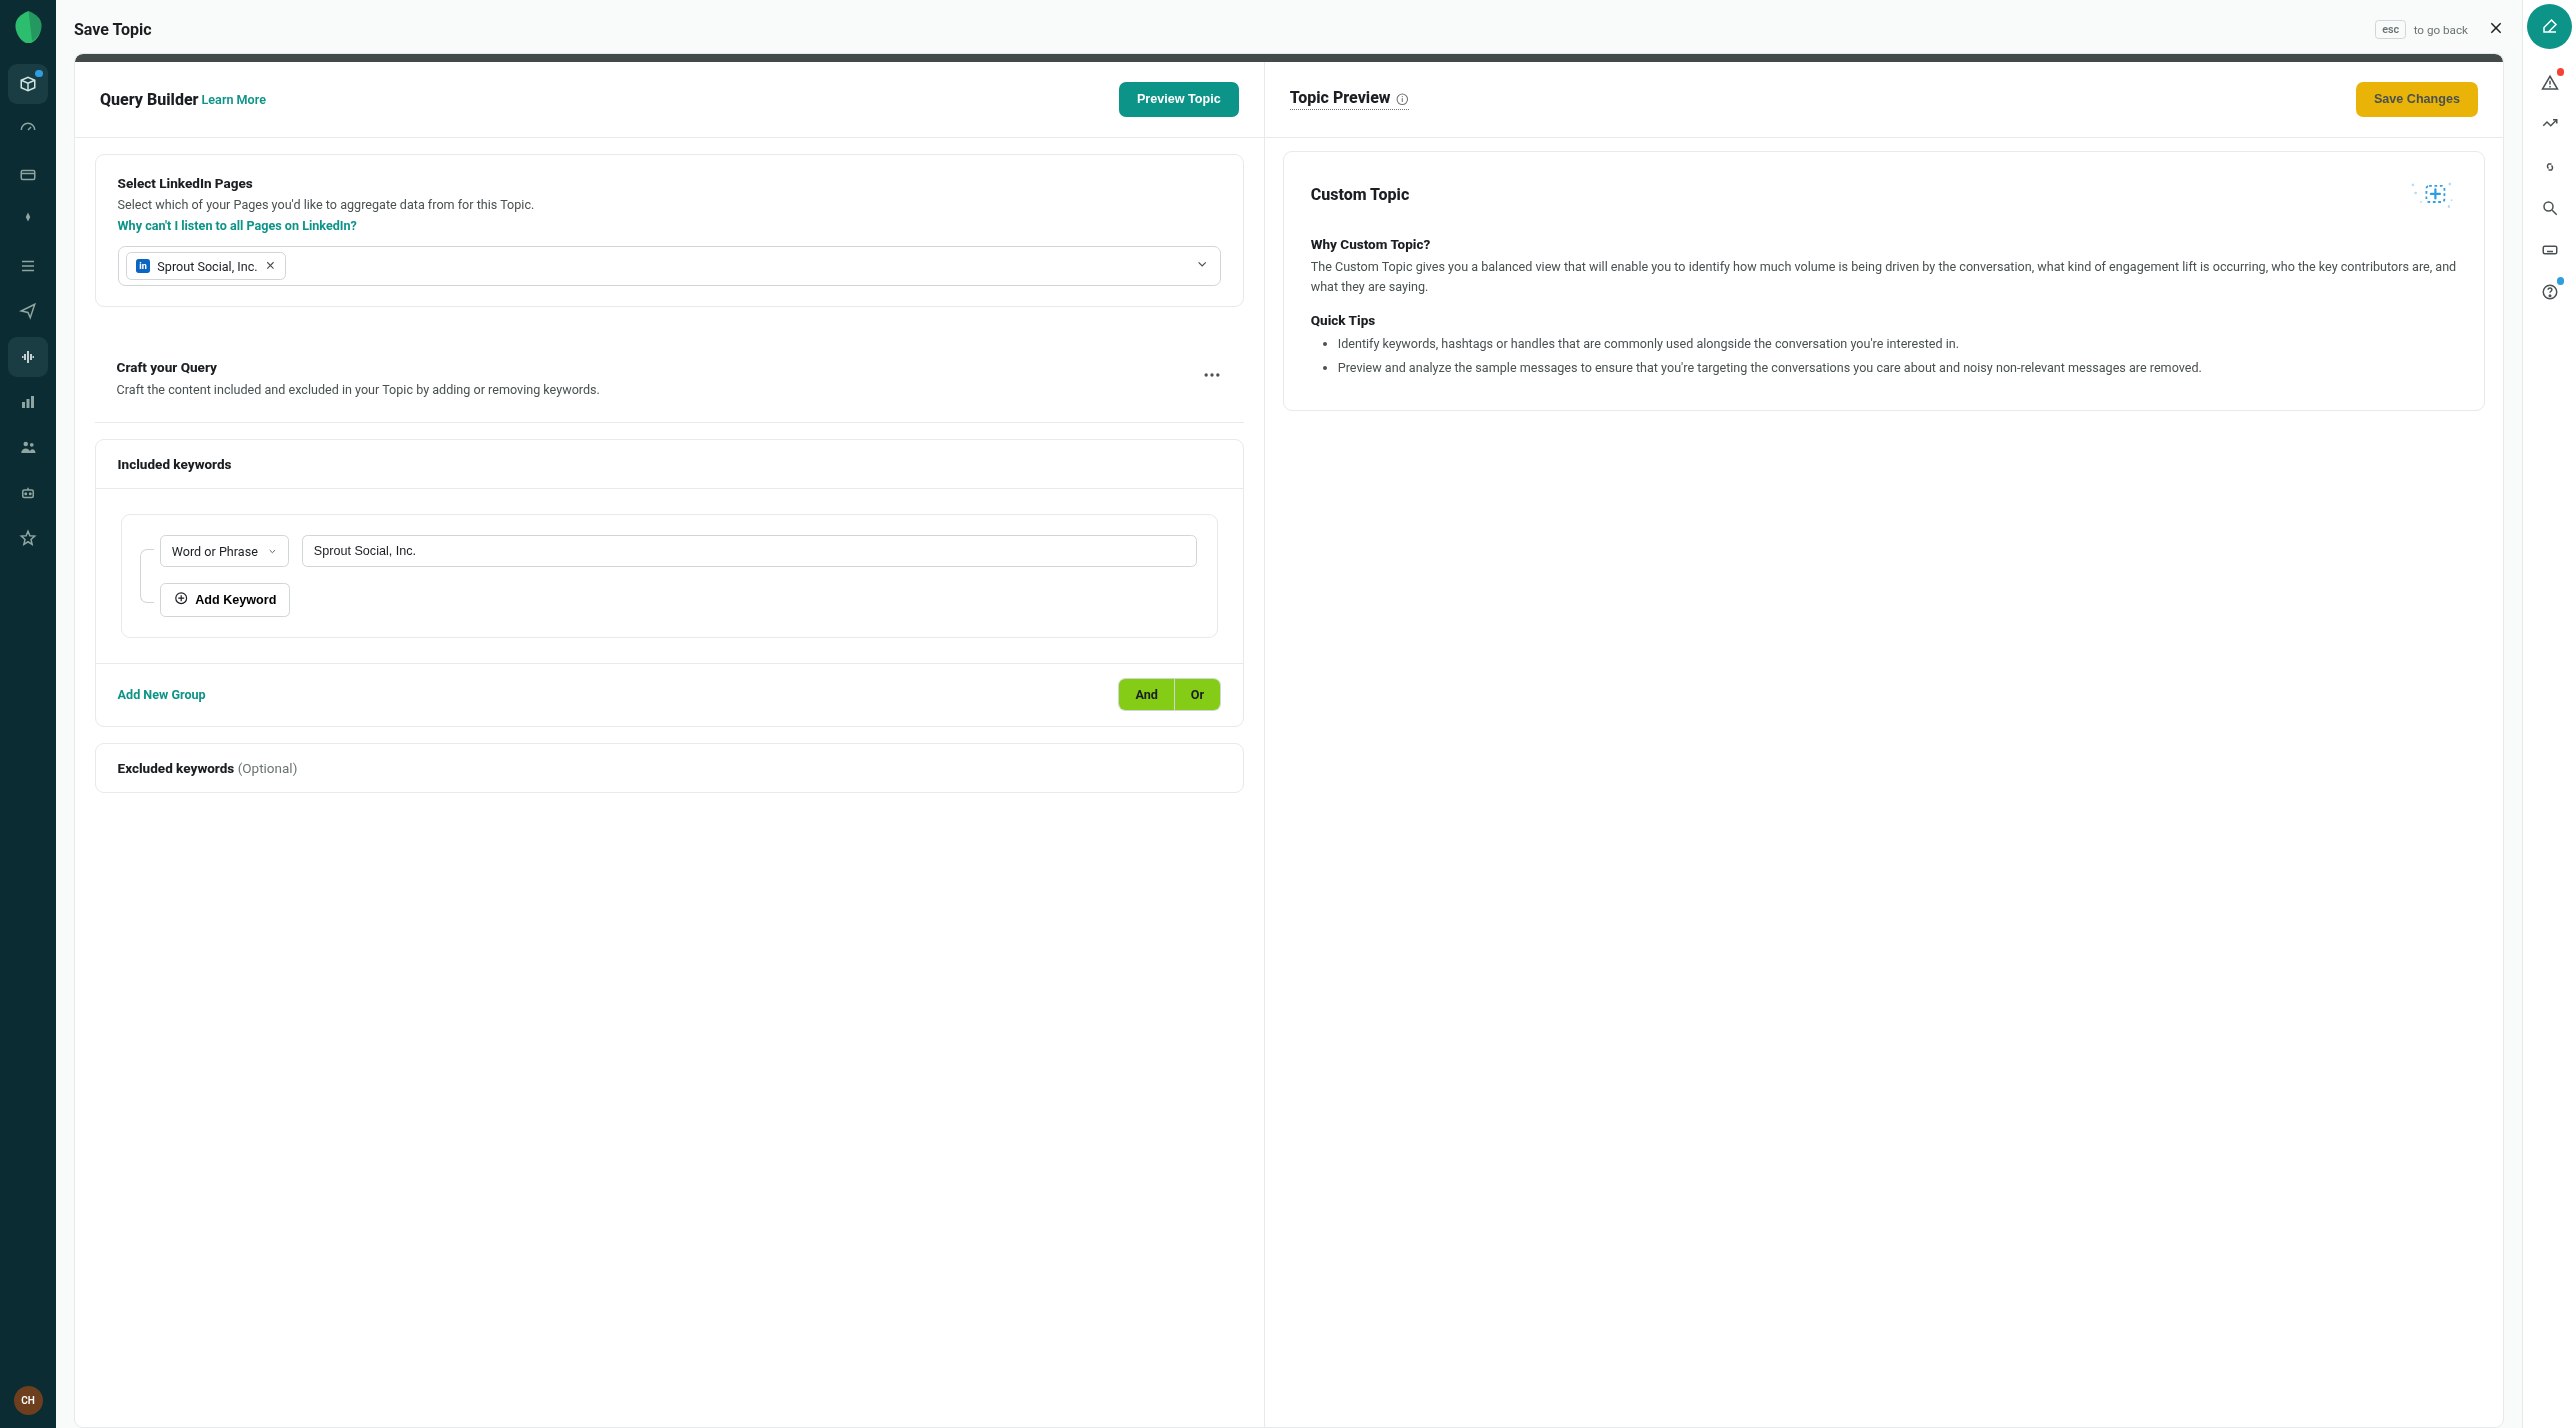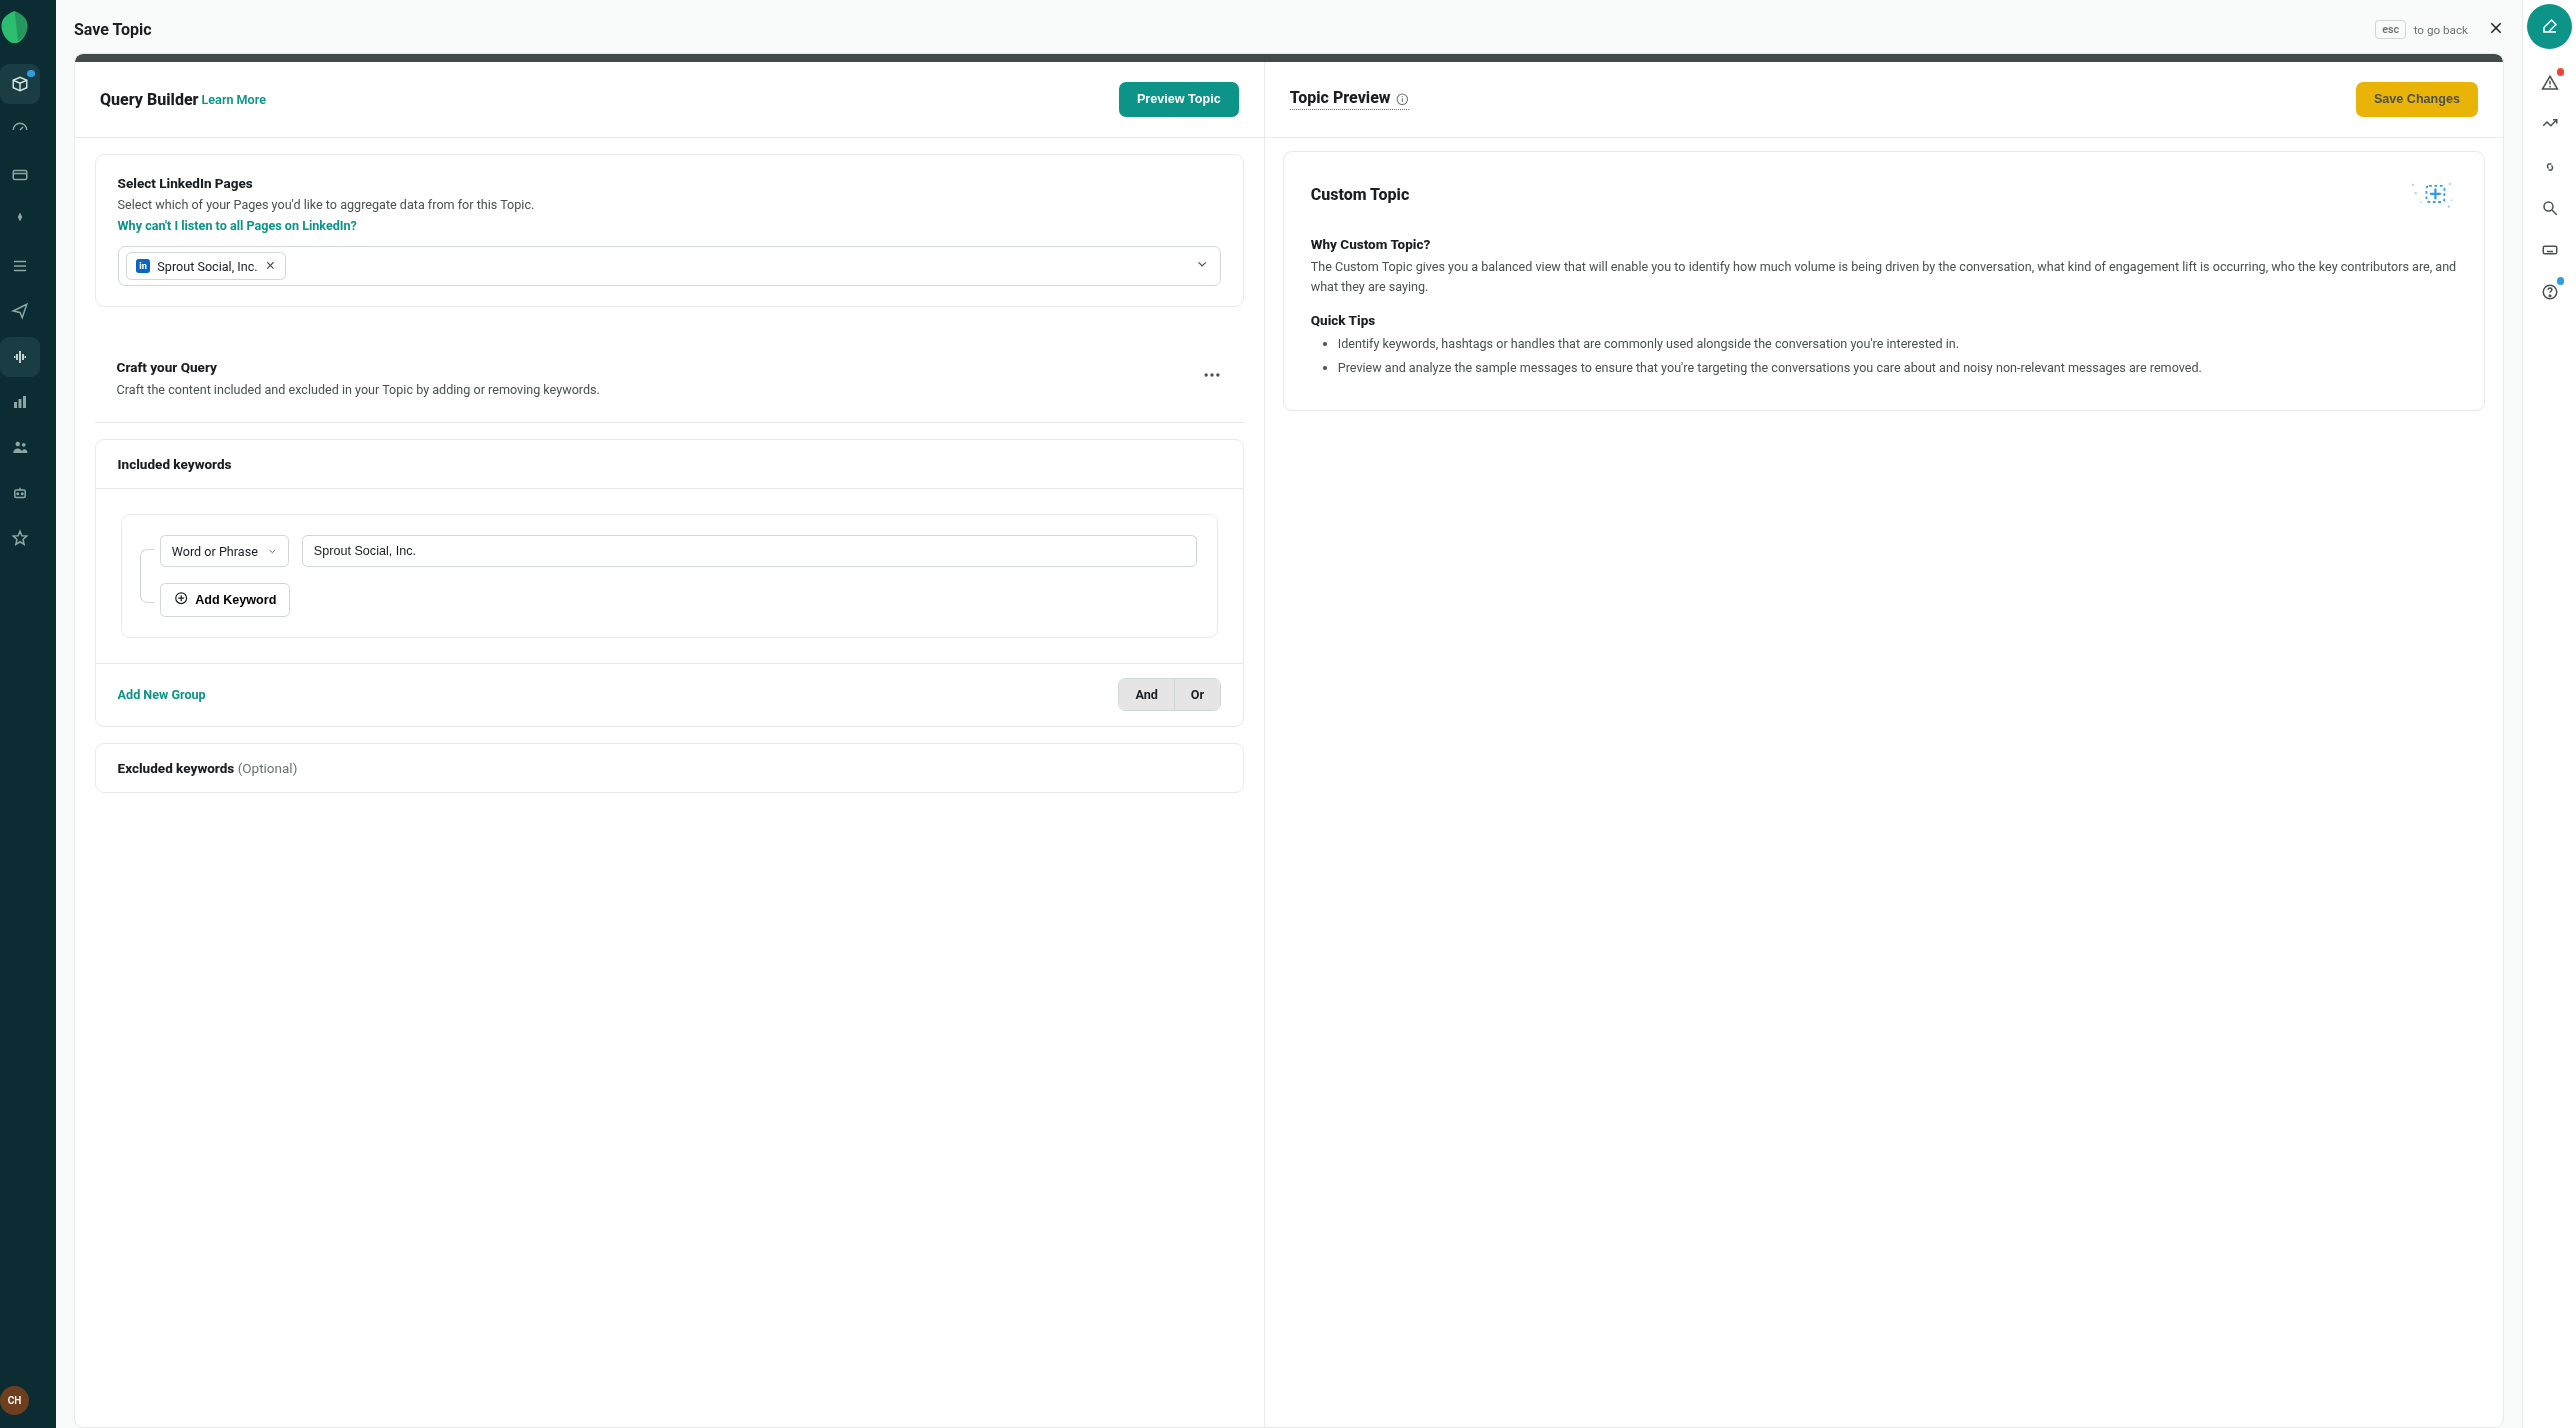--- a/index.html
+++ b/index.html
@@ -3,21 +3,21 @@
 <meta charset="utf-8">
 <style>
   * { box-sizing: border-box; margin: 0; padding: 0; }
   html, body { height: 100%; width: 100%; font-family: -apple-system, BlinkMacSystemFont, "Segoe UI", Roboto, Helvetica, Arial, sans-serif; font-size: 12.6px; color: #1b1f23; background: #ffffff; }
   body { overflow: hidden; }
 
   .app { display: flex; height: 100vh; width: 100vw; }
 
   
   .sidebar-left {
-    width: 56px; background: #0b2c33; display: flex; flex-direction: column; align-items: flex-start; padding: 10.8px 0; gap: 5.4px; flex-shrink: 0; position: relative;
+    width: 56px; background: #0b2c33; display: flex; flex-direction: column; align-items: center; padding: 10.8px 0; gap: 5.4px; flex-shrink: 0; position: relative;
   }
   .sidebar-left .logo { width: 29px; height: 32px; margin-bottom: 16px; }
   .sidebar-left .nav-item {
     width: 40px; height: 40px; border-radius: 9px; display: flex; align-items: center; justify-content: center; cursor: pointer; position: relative;
   }
   .sidebar-left .nav-item.highlight { background: #1a3d44; }
   .sidebar-left .nav-item.active { background: #1a3d44; }
   .sidebar-left .nav-item svg { width: 18px; height: 18px; }
   .sidebar-left .badge-dot {
     width: 7.2px; height: 7.2px; border-radius: 50%; background: #2e9ee0; position: absolute; top: 5.4px; right: 5.4px;
@@ -130,21 +130,21 @@
   .add-kw-btn {
     display: inline-flex; align-items: center; gap: 7.2px; border: 0.9px solid #cfd6d6; border-radius: 5.4px; padding: 7.2px 12.6px; font-size: 12.6px; font-weight: 700; cursor: pointer; background: #fff;
   }
   .add-kw-btn .plus-circ svg { width: 14.4px; height: 14.4px; }
 
   .inc-footer { display: flex; align-items: center; padding: 14.4px 21.6px; border-top: 0.9px solid #e6eaea; }
   .inc-footer .addgrp { color: #0d9488; font-weight: 700; cursor: pointer; font-size: 12.6px; }
   .inc-footer .seg {
     margin-left: auto; display: flex; border: 0.9px solid #cfd6d6; border-radius: 7.2px; overflow: hidden;
   }
-  .inc-footer .seg .seg-btn { padding: 8px 16px; font-size: 12.6px; font-weight: 700; cursor: pointer; background: #e5e5e5; }
+  .inc-footer .seg .seg-btn { padding: 8px 16px; font-size: 12.6px; font-weight: 700; cursor: pointer; background: #84cc16; }
   .inc-footer .seg .seg-btn + .seg-btn { border-left: 0.9px solid #cfd6d6; }
 
   .excluded-header {
     margin: 0 20px 16px; border: 0.9px solid #e6eaea; border-radius: 9px; overflow: hidden;
   }
   .excluded-header .hdr { padding: 16px 21.6px; font-size: 13.5px; font-weight: 800; }
   .excluded-header .opt { font-weight: 400; color: #6b7474; }
 
   
   .preview-card {

